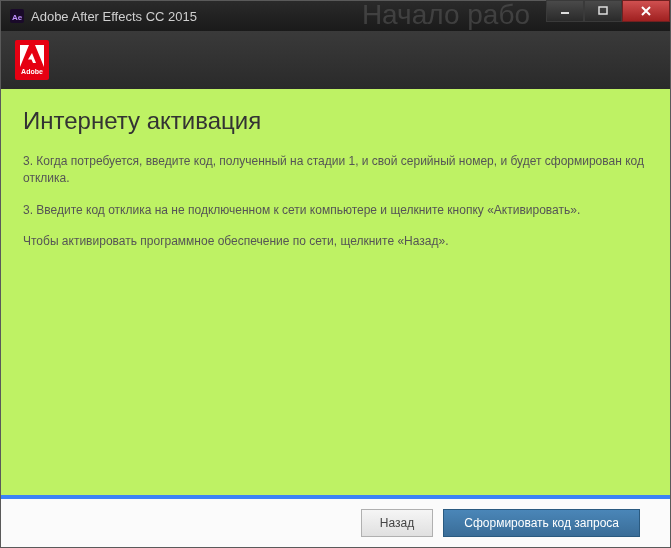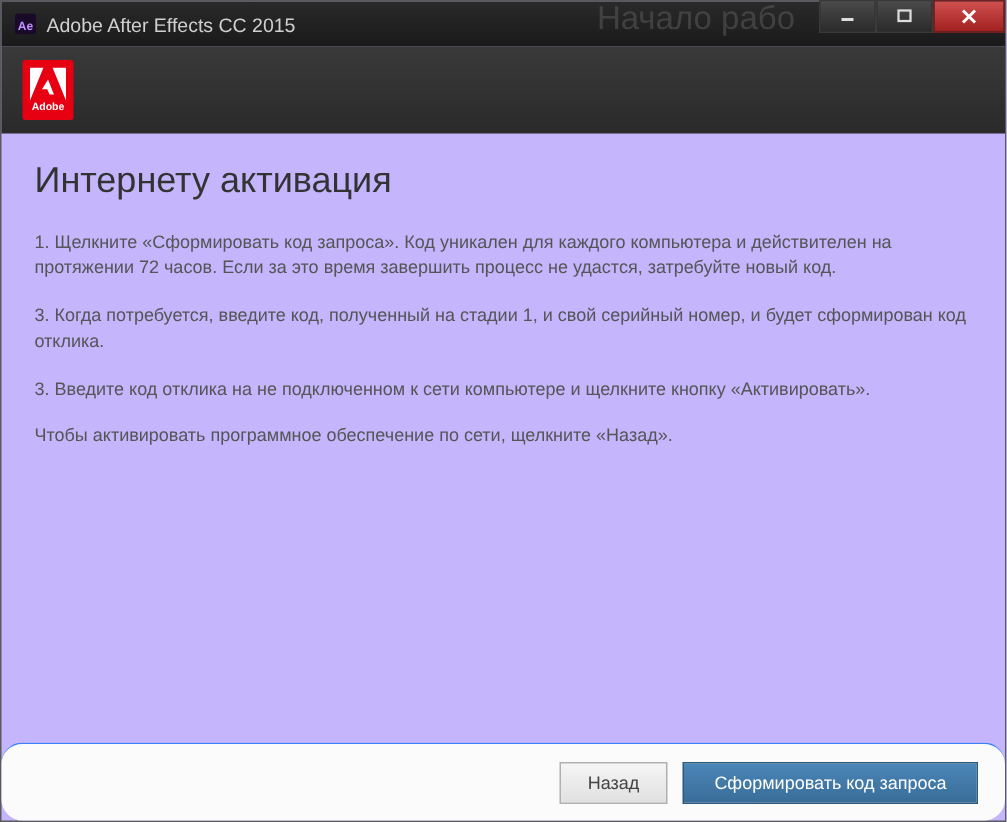--- a/index.html
+++ b/index.html
@@ -7,21 +7,21 @@
   font-family: "Segoe UI", Tahoma, sans-serif;
   background: #e8e8e8;
   width: 671px;
   height: 548px;
   overflow: hidden;
 }
 .window {
   width: 671px;
   height: 548px;
   border: 1px solid #5a5a5a;
-  background: #c4b5fd;
+  background: #bef264;
   position: relative;
 }
 .titlebar {
   height: 30px;
   background: linear-gradient(to bottom, #2a2a2a, #1a1a1a);
   display: flex;
   align-items: center;
   position: relative;
 }
 .titlebar-icon {
@@ -36,21 +36,21 @@
 .titlebar-title {
   color: #d0d0d0;
   font-size: 13px;
   flex: 1;
 }
 .titlebar-ghost {
   position: absolute;
   right: 140px;
   top: -2px;
   color: #555;
-  font-size: 22px;
+  font-size: 28px;
   font-weight: 300;
   opacity: 0.6;
   pointer-events: none;
 }
 .window-controls {
   display: flex;
   height: 100%;
   align-items: flex-start;
 }
 .win-btn {
@@ -112,28 +112,27 @@
   line-height: 1.45;
   margin-bottom: 14px;
   color: #555;
 }
 .footer {
   position: absolute;
   bottom: 0;
   left: 0;
   right: 0;
   height: 52px;
-  border-top: 1px solid #3b82f6;
+  border-top: 4px solid #3b82f6;
   background: #fbfbfb;
   display: flex;
   align-items: center;
   justify-content: flex-end;
-  padding-right: 18px;
+  padding-right: 30px;
   gap: 10px;
-  border-radius: 14px;
 }
 .btn {
   height: 28px;
   padding: 0 18px;
   font-size: 12px;
   border: 1px solid #b0b0b0;
   background: linear-gradient(to bottom, #f5f5f5, #e0e0e0);
   color: #444;
   cursor: pointer;
   display: flex;
@@ -185,21 +184,20 @@
     <div class="adobe-logo">
       <svg width="24" height="22" viewBox="0 0 24 22">
         <path d="M0 0 L9 0 L0 22 Z M15 0 L24 0 L24 22 Z M12 8 L16 18 L13 18 L11.5 14.5 L8 14.5 Z" fill="#fff"></path>
       </svg>
       <div class="adobe-logo-text">Adobe</div>
     </div>
   </div>
 
   <div class="content">
     <h1 class="heading">Интернету активация</h1>
-    <p class="para">1. Щелкните «Сформировать код запроса». Код уникален для каждого компьютера и действителен на протяжении 72 часов. Если за это время завершить процесс не удастся, затребуйте новый код.</p>
     <p class="para">3. Когда потребуется, введите код, полученный на стадии 1, и свой серийный номер, и будет сформирован код отклика.</p>
     <p class="para">3. Введите код отклика на не подключенном к сети компьютере и щелкните кнопку «Активировать».</p>
     <p class="para">Чтобы активировать программное обеспечение по сети, щелкните «Назад».</p>
   </div>
 
   <div class="footer">
     <button class="btn">Назад</button>
     <button class="btn btn-primary">Сформировать код запроса</button>
   </div>
 

